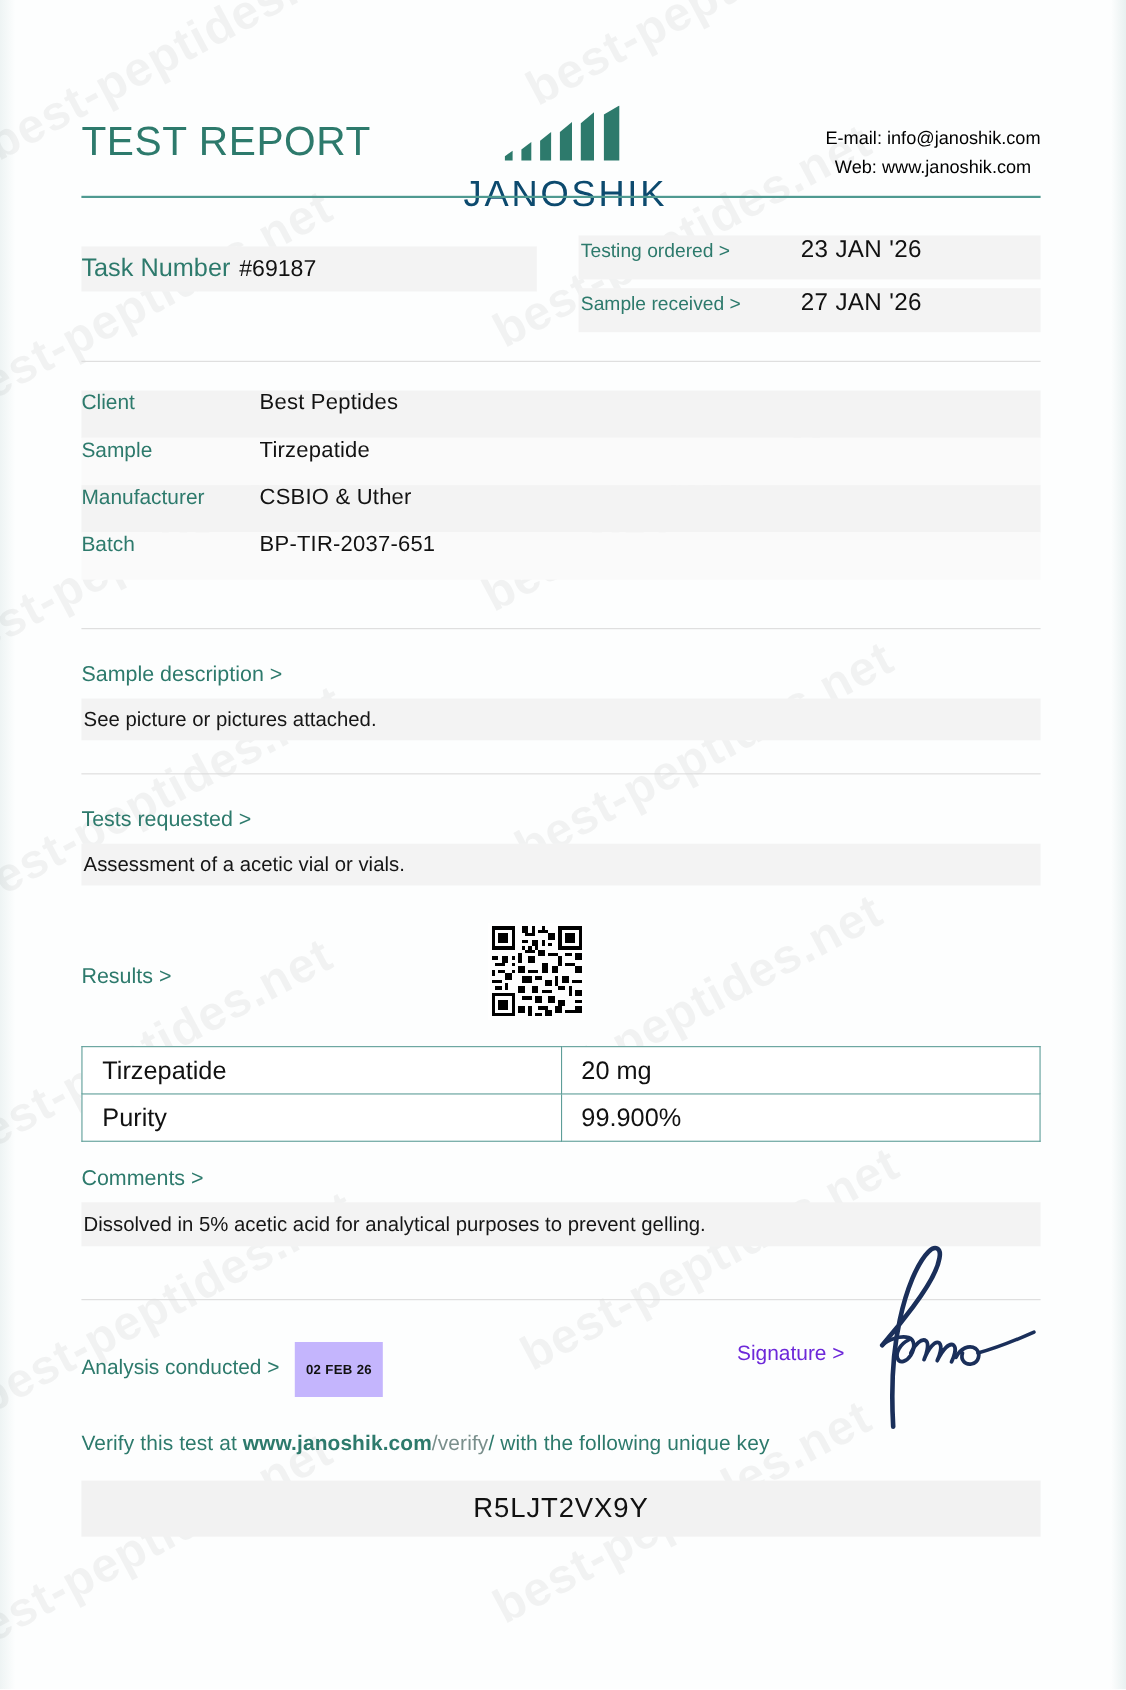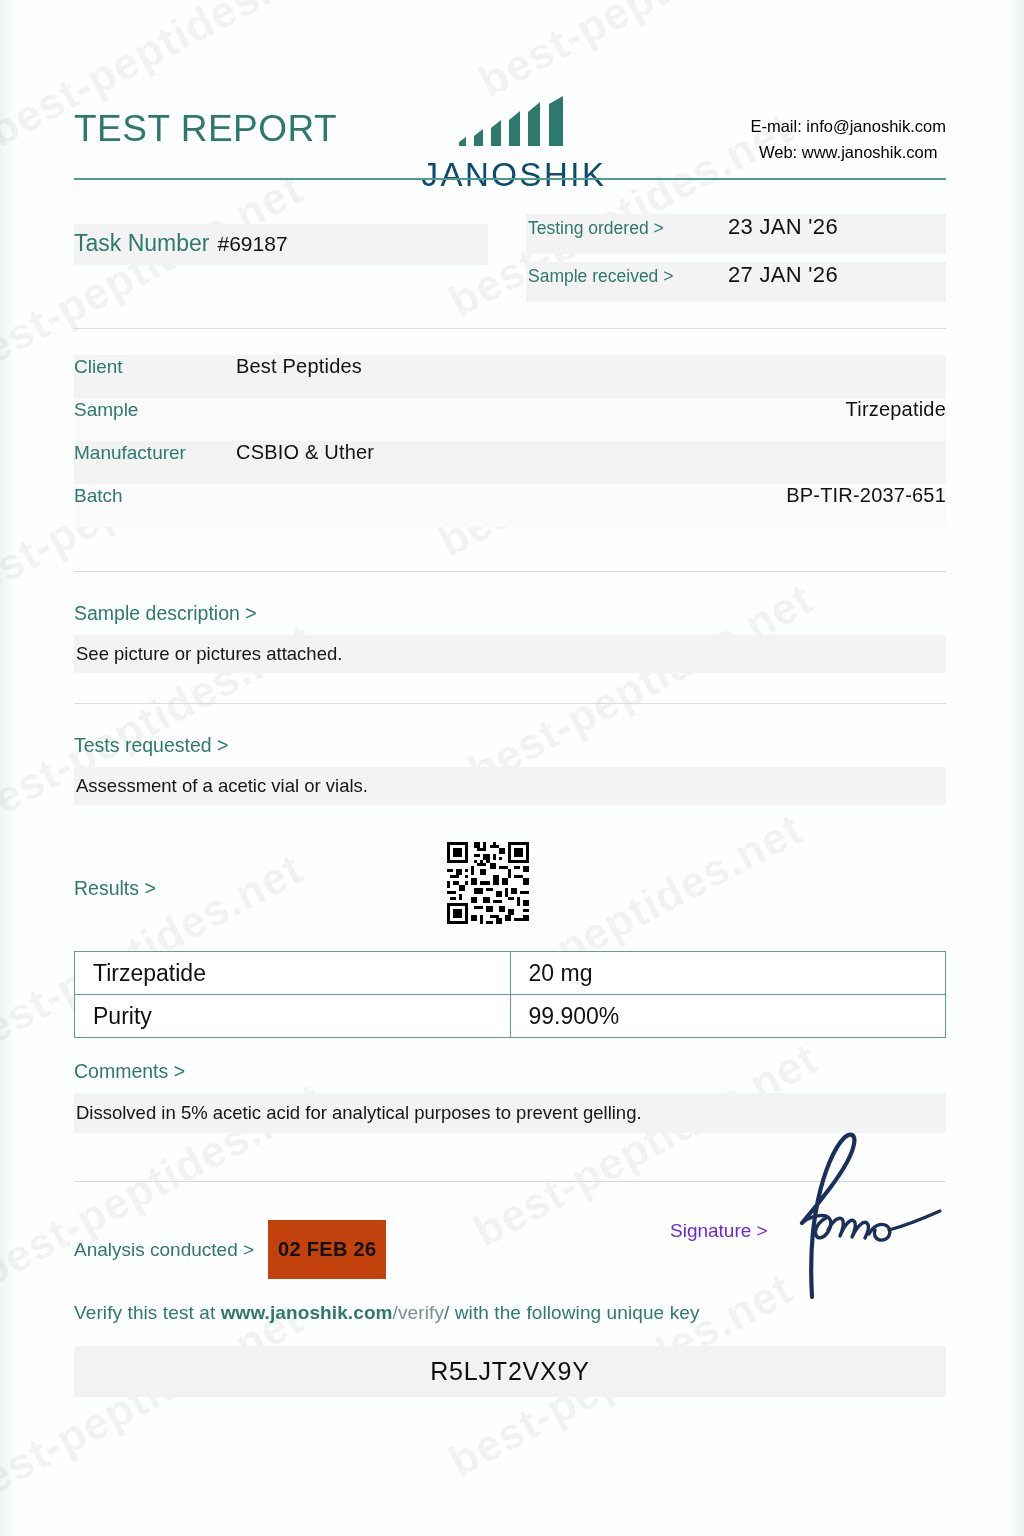--- a/index.html
+++ b/index.html
@@ -161,21 +161,21 @@
   
   .info {
     margin-top: 26px;
   }
   .info-row {
     display: flex;
     align-items: baseline;
     height: 43px;
     background: #f3f3f3;
   }
-  .info-row.alt { background: #fafafa; justify-content: space-between; }
+  .info-row.alt { background: #fafafa; }
   .info-label {
     width: 162px;
     font-size: 19px;
     color: #2d7a6c;
   }
   .info-value {
     font-size: 20px;
     color: #121212;
     letter-spacing: 0.2px;
   }
@@ -260,23 +260,23 @@
     top: 38px;
     display: flex;
     align-items: baseline;
   }
   .analysis-label {
     font-size: 19px;
     color: #2d7a6c;
     margin-top: 13px;
   }
   .analysis-date {
-    font-size: 20px;
+    font-size: 12px;
     color: #111;
-    background: #c2410c;
+    background: #c4b5fd;
     margin-left: 14px;
     padding: 18px 10px;
     font-weight: 600;
     letter-spacing: 0.3px;
   }
   .sig-label {
     position: absolute;
     left: 596px;
     top: 38px;
     font-size: 19px;

